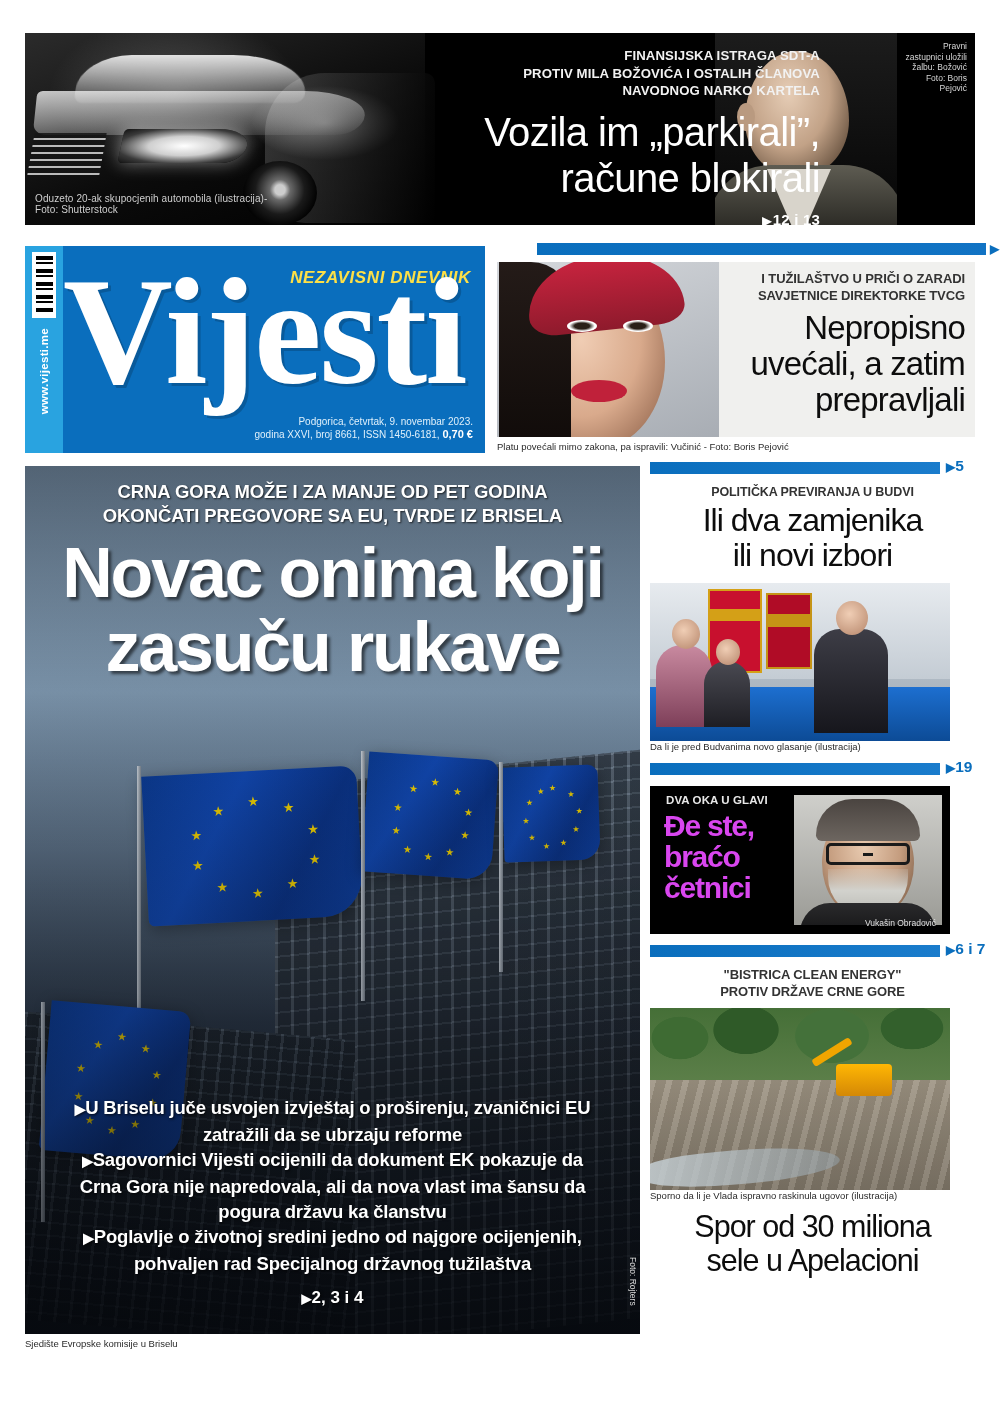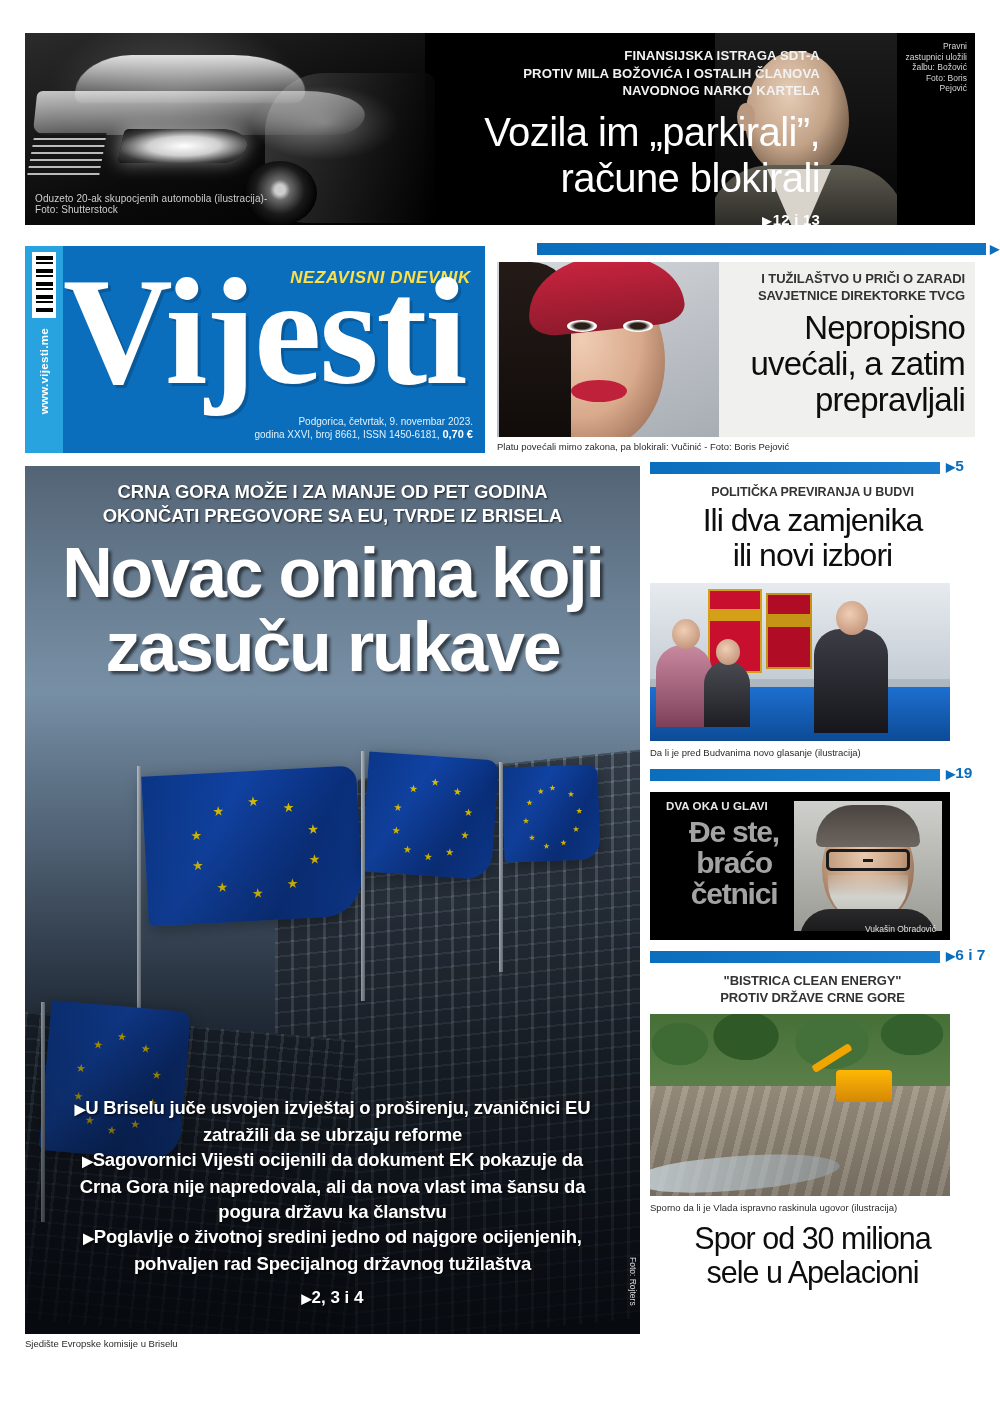--- a/index.html
+++ b/index.html
@@ -316,32 +316,32 @@
   .vp-person {
     position:absolute; bottom: 14px; width: 56px; height: 82px; border-radius: 26px 26px 0 0;
   }
   .vp-p1 { left: 6px; background: linear-gradient(180deg,#c98aa0,#7e3f59); }
   .vp-p2 { left: 54px; background: linear-gradient(180deg,#4a4a52,#1e1e24); width: 46px; height: 66px; }
   .vp-p3 { right: 62px; background: linear-gradient(180deg,#3d3d46,#16161c); width: 74px; height: 104px; bottom: 8px; }
   .vp-head {
     position:absolute; width: 28px; height: 30px; border-radius: 50%;
     background: radial-gradient(circle at 42% 38%, #f0ceb5, #b5856a);
   }
-  .rc-caption { margin-top: 6px; color:#2a2a2a; font-size: 9.5px; line-height: 12px; width: 300px; }
+  .rc-caption { color:#2a2a2a; font-size: 9.5px; line-height: 12px; width: 300px; }
 
   .dva-oka {
     position:relative; margin-top: 11px; width: 300px; height: 148px; background:#000; overflow:hidden;
   }
   .do-kicker {
     position:absolute; left: 16px; top: 8px; color:#e8e8e8; font-size: 11.5px; font-weight: 700;
     letter-spacing: .1px;
   }
   .do-head {
     position:absolute; left: 14px; top: 24px; width: 140px;
-    color:#a3a3a3; font-size: 30px; line-height: 31px; font-weight: 700; letter-spacing: -1.2px; text-align: center;
+    color:#d946ef; font-size: 30px; line-height: 31px; font-weight: 700; letter-spacing: -1.2px;
   }
   .do-photo {
     position:absolute; right: 8px; top: 9px; width: 148px; height: 130px; overflow:hidden;
     background: linear-gradient(180deg,#cfcfcb,#9b9b96);
   }
   .do-photo .face {
     position:absolute; left: 28px; top: 14px; width: 92px; height: 108px;
     background: radial-gradient(ellipse at 46% 36%, #e8cab0 0%, #c49c7e 52%, #7d5f49 88%);
     border-radius: 48% 48% 44% 44% / 50% 50% 50% 50%;
   }
@@ -481,21 +481,21 @@
         <div>I TUŽILAŠTVO U PRIČI O ZARADI</div>
         <div>SAVJETNICE DIREKTORKE TVCG</div>
       </div>
       <div class="tr-head">
         <div>Nepropisno</div>
         <div>uvećali, a zatim</div>
         <div>prepravljali</div>
       </div>
     </div>
   </div>
-  <div class="tr-caption">Platu povećali mimo zakona, pa blokirali: Vučinić - Foto: Boris Pejović</div>
+  <div class="tr-caption">Platu povećali mimo zakona, pa ispravili: Vučinić - Foto: Boris Pejović</div>
 
   <div class="main-story">
     <div class="ms-sky"></div>
     <div class="ms-building"></div>
     <div class="ms-building2"></div>
 
     <div class="flag" style="left:120px; top:305px; width:215px; height:150px; border-radius:0 16px 40px 6px; transform: rotate(-3deg);">
       <div class="stars">
         <span class="star" style="left:48%; top:0%">★</span>
         <span class="star" style="left:72%; top:8%">★</span>

